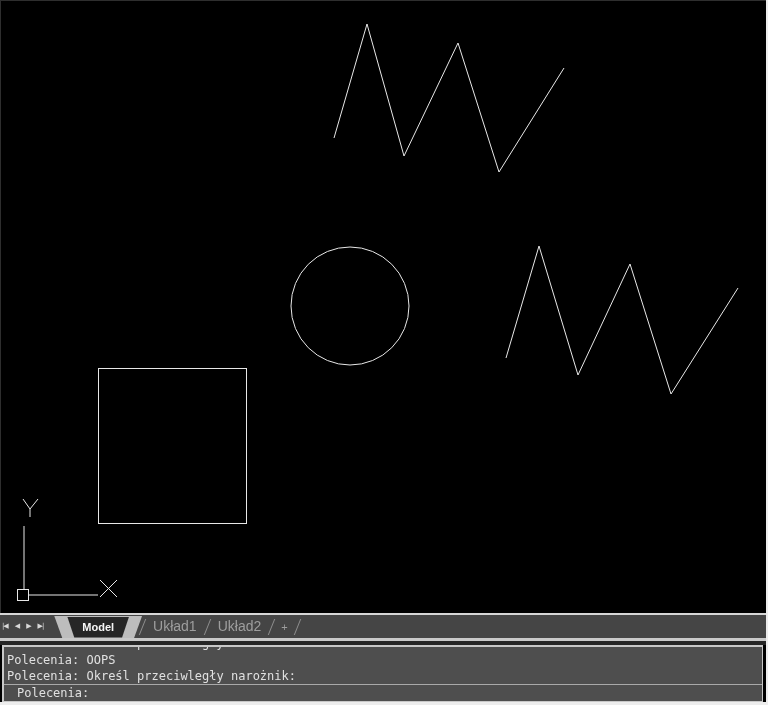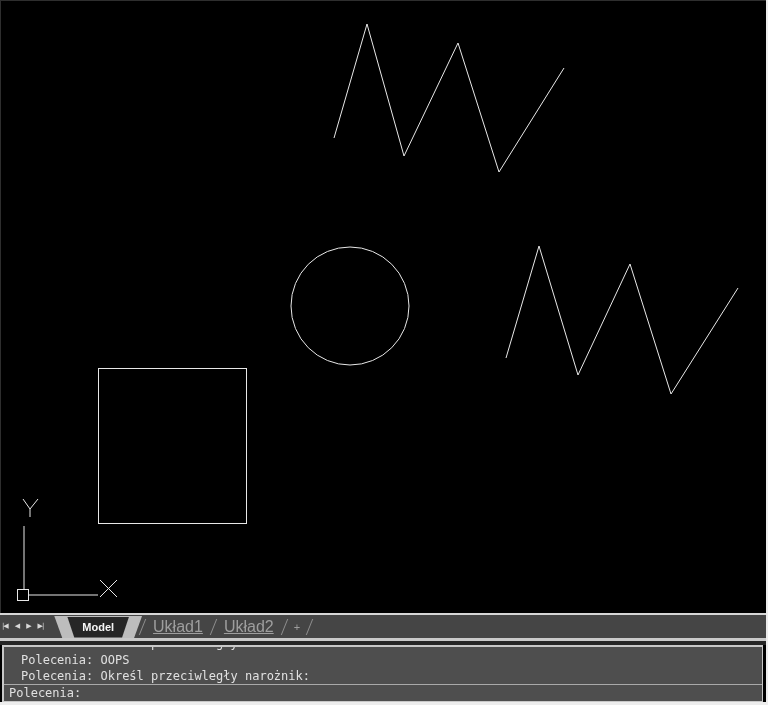--- a/index.html
+++ b/index.html
@@ -20,36 +20,36 @@
             display:flex;align-items:stretch;}
   .tab-nav{display:flex;align-items:center;gap:7px;padding:0 9px 0 2px;}
   .nav-btn{color:#d8d8d8;font-size:7px;line-height:1;cursor:default;letter-spacing:-1px;
            font-family:"DejaVu Sans",sans-serif;}
   .tab-active-outer{position:relative;margin:1px 0 0 2px;background:#bdbdbd;
       clip-path:polygon(0 0,100% 0,calc(100% - 8px) 100%,8px 100%);
       display:flex;align-items:center;}
   .tab-active-inner{position:relative;margin:12px;background:#262626;color:#f5f5f5;
       clip-path:polygon(1px 0,calc(100% - 1px) 0,calc(100% - 8px) 100%,8px 100%);
       font-size:11px;font-weight:bold;padding:3px 16px 4px 16px;line-height:14px;}
-  .tab-inactive{color:#9e9e9e;font-size:16px;display:flex;align-items:center;
-      padding:0 10px;line-height:21px;text-decoration:underline;}
+  .tab-inactive{color:#9e9e9e;font-size:14px;display:flex;align-items:center;
+      padding:0 10px;line-height:21px;}
   .tab-plus{color:#9e9e9e;font-size:11px;display:flex;align-items:center;padding:0 9px;}
   .tab-slash{width:1px;height:16px;background:#8f8f8f;transform:skewX(-22deg);
       align-self:center;}
   
   .cmdwindow{position:absolute;left:2px;top:645px;width:761px;height:57px;box-sizing:border-box;
       background:#4e4e4e;border:2px solid #c8c8c8;border-right-width:1px;border-bottom-width:1px;
       display:flex;flex-direction:column;
       font-family:"DejaVu Sans Mono","Liberation Mono",monospace;font-size:12px;color:#e0e0e0;}
-  .cmd-history{flex:0 0 37px;overflow:hidden;padding-left:17px;}
+  .cmd-history{flex:0 0 37px;overflow:hidden;padding-left:3px;}
   .cmd-clip{height:5px;overflow:hidden;}
   .cmd-clip span{display:block;margin-top:-12px;line-height:16px;white-space:pre;}
   .cmd-line{height:16px;line-height:16px;white-space:pre;}
   .cmd-sep{flex:0 0 1px;background:#a9a9a9;}
-  .cmd-input{flex:1;display:flex;align-items:center;padding-left:5px;}
+  .cmd-input{flex:1;display:flex;align-items:center;padding-left:13px;}
   .cmd-input span{line-height:14px;white-space:pre;}
 </style>
 </head>
 <body>
 
 <div class="app">
 
   <div class="canvas">
     <svg id="drawing" width="767" height="613" viewBox="0 0 767 613">
         <polyline points="333,137 366,23 403,155 457,42 498,171 563,67" fill="none" stroke="#e8e8e8" stroke-width="1"></polyline>

